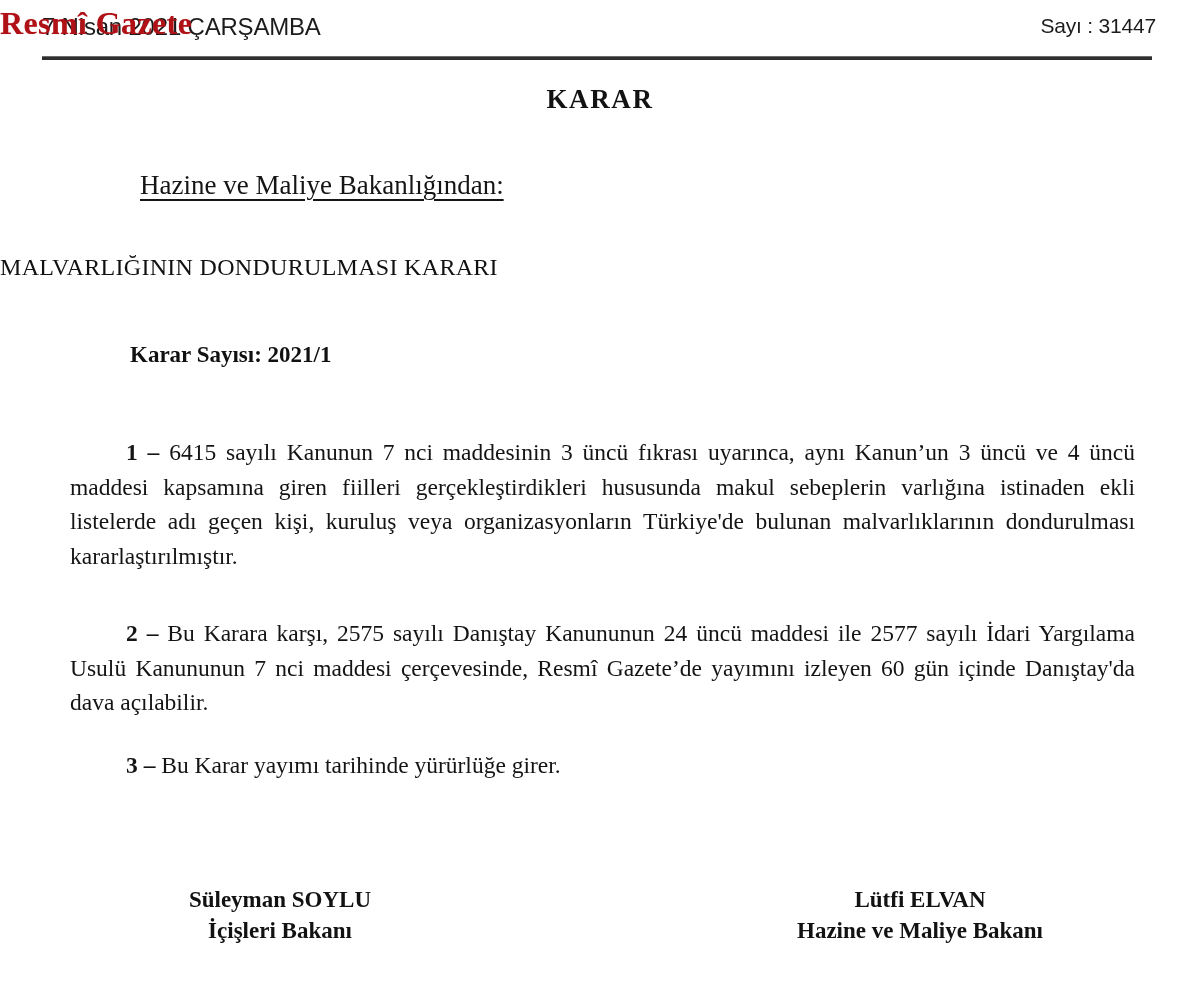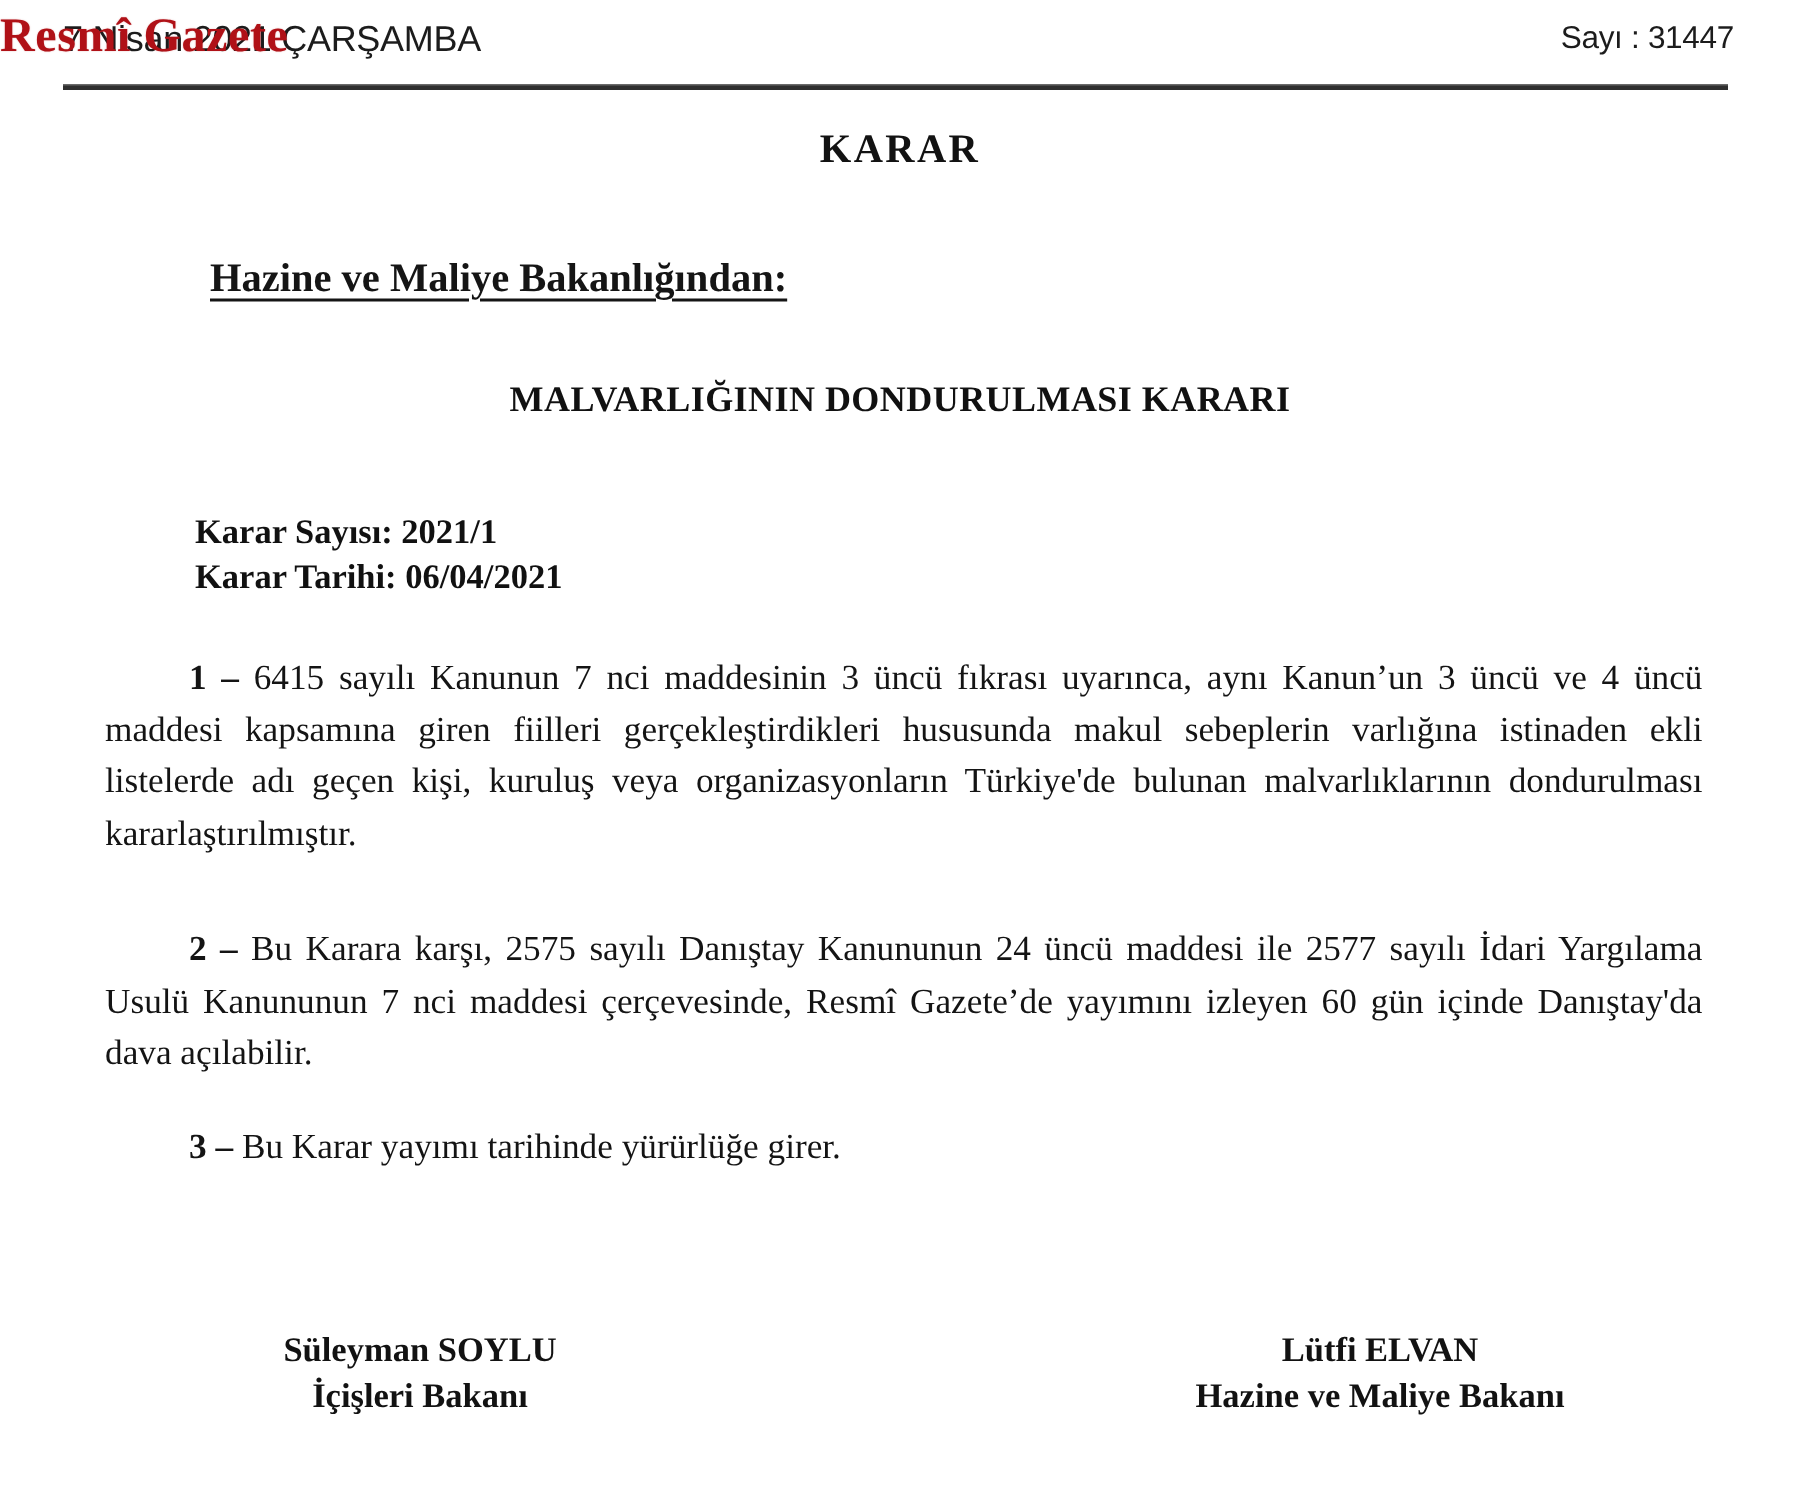--- a/index.html
+++ b/index.html
@@ -95,35 +95,35 @@
     font-size: 27px;
     letter-spacing: 1.6px;
     color: #121212;
   }
 
   .issuer {
     position: absolute;
     left: 140px;
     top: 170px;
     font-size: 27px;
-    font-weight: 700;
+    font-weight: 400;
     color: #151515;
     text-decoration: underline;
     text-underline-offset: 5px;
     text-decoration-thickness: 2px;
     white-space: nowrap;
   }
 
   .decision-title {
     position: absolute;
     left: 0;
     top: 254px;
     width: 1200px;
-    text-align: center;
-    font-weight: 700;
+    text-align: left;
+    font-weight: 400;
     font-size: 24px;
     letter-spacing: 0.3px;
     color: #111111;
   }
 
   .meta-block {
     position: absolute;
     left: 130px;
     top: 340px;
     font-weight: 700;
@@ -204,21 +204,20 @@
   <div class="content">
 
     <div class="doc-heading">KARAR</div>
 
     <div class="issuer">Hazine ve Maliye Bakanlığından:</div>
 
     <div class="decision-title">MALVARLIĞININ DONDURULMASI KARARI</div>
 
     <div class="meta-block">
       <div class="meta-line">Karar Sayısı: 2021/1</div>
-      <div class="meta-line">Karar Tarihi: 06/04/2021</div>
     </div>
 
     <div class="articles">
       <p class="article a1">
         <span class="art-num">1 – </span><span>6415 sayılı Kanunun 7 nci maddesinin 3 üncü fıkrası uyarınca, aynı Kanun’un 3 üncü ve 4 üncü maddesi kapsamına giren fiilleri gerçekleştirdikleri hususunda makul sebeplerin varlığına istinaden ekli listelerde adı geçen kişi, kuruluş veya organizasyonların Türkiye'de bulunan malvarlıklarının dondurulması kararlaştırılmıştır.</span>
       </p>
       <p class="article a2">
         <span class="art-num">2 – </span><span>Bu Karara karşı, 2575 sayılı Danıştay Kanununun 24 üncü maddesi ile 2577 sayılı İdari Yargılama Usulü Kanununun 7 nci maddesi çerçevesinde, Resmî Gazete’de yayımını izleyen 60 gün içinde Danıştay'da dava açılabilir.</span>
       </p>
       <p class="article a3 short">

